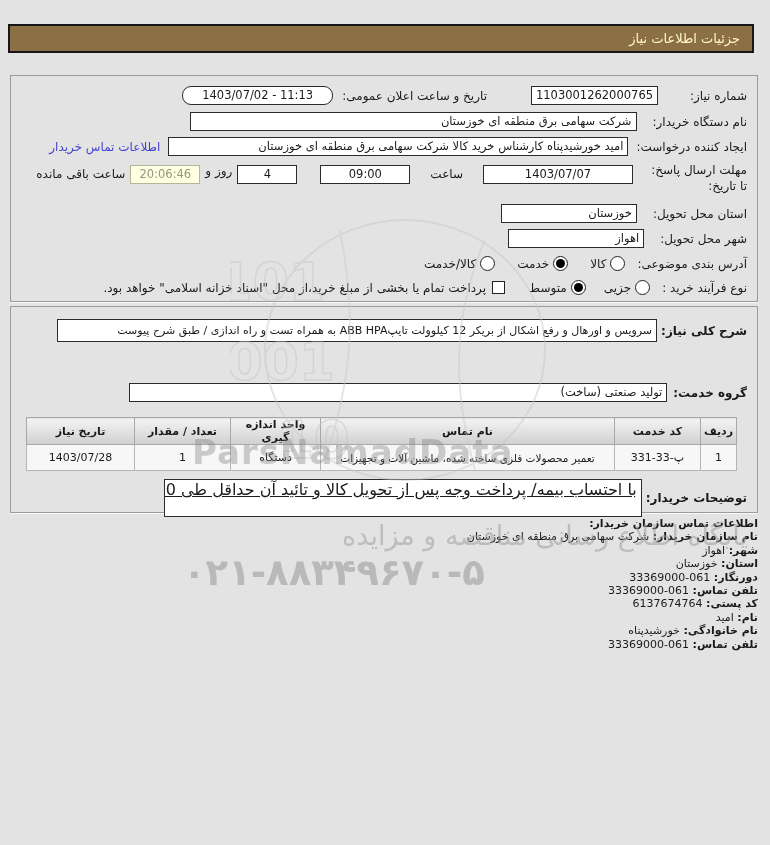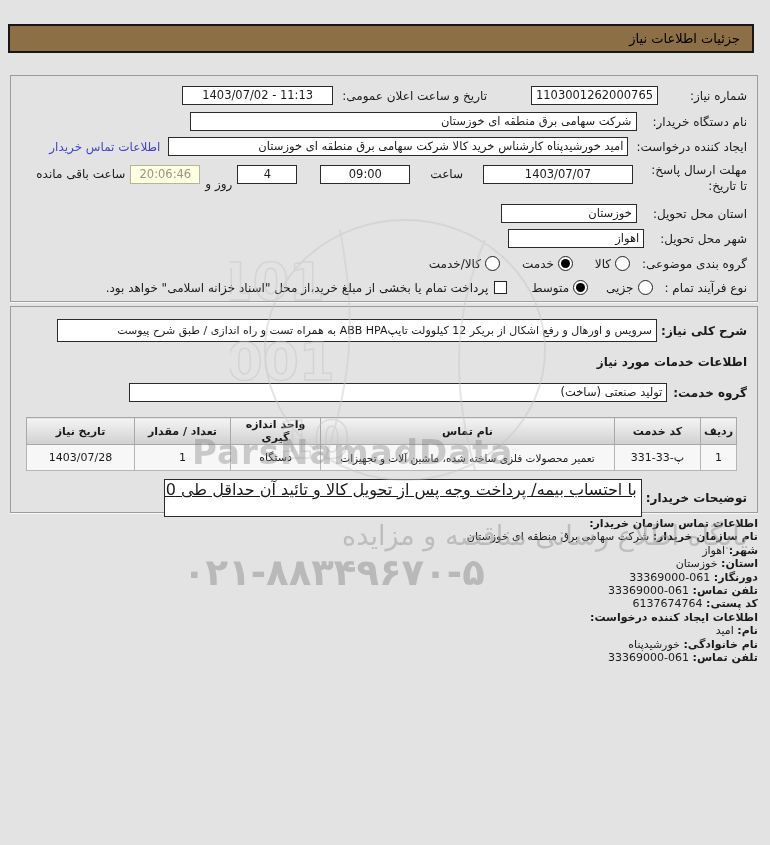--- a/index.html
+++ b/index.html
@@ -10,21 +10,21 @@
     font-size:12px;color:#1a1a1a;
     direction:rtl;position:relative;overflow:hidden;
   }
   .ltr{direction:ltr;unicode-bidi:embed;}
   .b{font-weight:bold;}
 
   
   .title-bar{
     position:absolute;top:24px;left:8px;width:746px;height:29px;
     background:#8c6f45;border:2px solid #161616;box-sizing:border-box;
-    color:#000000;display:flex;align-items:center;
+    color:#fef9c3;display:flex;align-items:center;
     padding-right:12px;font-size:13px;
   }
 
   
   .gbox{
     position:absolute;left:10px;width:748px;box-sizing:border-box;
     border:1px solid #9b9b9b;box-shadow:0 1px 0 #f8f8f8;
   }
   #box-general{top:75px;height:227px;}
   #box-services{top:306px;height:207px;}
@@ -99,86 +99,83 @@
 <div class="title-bar">
   <span>جزئیات اطلاعات نیاز</span>
 </div>
 
 <div class="gbox" id="box-general">
 
   <div class="row" style="top:10px;">
     <span style="margin-left:32px;">شماره نیاز:</span>
     <span class="field center ltr" style="width:127px;margin-left:44px;">1103001262000765</span>
     <span style="margin-left:9px;">تاریخ و ساعت اعلان عمومی:</span>
-    <span class="field center ltr" style="width:151px;">1403/07/02 - 11:13</span>
+    <span class="field center ltr" style="width:151px;border-radius:9px;">1403/07/02 - 11:13</span>
   </div>
 
   <div class="row" style="top:36px;">
     <span style="margin-left:16px;">نام دستگاه خریدار:</span>
     <span class="field rval" style="width:447px;">شرکت سهامی برق منطقه ای خوزستان</span>
   </div>
 
   <div class="row" style="top:61px;">
     <span style="margin-left:8px;">ایجاد کننده درخواست:</span>
     <span class="field rval" style="width:460px;margin-left:8px;">امید خورشیدپناه کارشناس خرید کالا شرکت سهامی برق منطقه ای خوزستان</span>
     <span class="link">اطلاعات تماس خریدار</span>
   </div>
 
   <div class="row" style="top:86px;align-items:flex-start;">
     <span style="width:106px;margin-left:8px;line-height:16px;">مهلت ارسال پاسخ: تا تاریخ:</span>
     <span class="field center ltr" style="width:150px;margin-left:20px;margin-top:3px;">1403/07/07</span>
     <span style="margin-left:20px;margin-top:5px;font-family:Liberation Serif, serif;">ساعت</span>
     <span class="field center ltr" style="width:90px;margin-left:23px;margin-top:3px;">09:00</span>
     <span class="field center ltr" style="width:60px;margin-left:5px;margin-top:3px;">4</span>
-    <span style="margin-left:5px;margin-top:15px;">روز و</span>
+    <span style="margin-left:5px;margin-top:2px;">روز و</span>
     <span class="countdown ltr" style="width:70px;margin-left:5px;margin-top:3px;">20:06:46</span>
     <span style="margin-top:5px;">ساعت باقی مانده</span>
   </div>
 
   <div class="row" style="top:128px;">
     <span style="margin-left:16px;">استان محل تحویل:</span>
     <span class="field rval" style="width:136px;">خوزستان</span>
   </div>
 
   <div class="row" style="top:153px;">
     <span style="margin-left:16px;">شهر محل تحویل:</span>
     <span class="field rval" style="width:136px;">اهواز</span>
   </div>
 
   <div class="row" style="top:180px;">
-    <span style="margin-left:12px;">گروه بندی موضوعی:</span>
+    <span style="margin-left:12px;">آدرس بندی موضوعی:</span>
     <span class="radio" style="margin-left:4px;" data-selected="false"></span>
     <span style="margin-left:22px;">کالا</span>
     <span class="radio" style="margin-left:4px;" data-selected="true"></span>
     <span style="margin-left:22px;">خدمت</span>
     <span class="radio" style="margin-left:4px;" data-selected="false"></span>
     <span>کالا/خدمت</span>
   </div>
 
   <div class="row" style="top:204px;">
-    <span style="margin-left:12px;">نوع فرآیند تمام :</span>
+    <span style="margin-left:12px;">نوع فرآیند خرید :</span>
     <span class="radio" style="margin-left:4px;" data-selected="false"></span>
     <span style="margin-left:18px;">جزیی</span>
     <span class="radio" style="margin-left:4px;" data-selected="true"></span>
     <span style="margin-left:24px;">متوسط</span>
     <span class="checkbox" style="margin-left:6px;"></span>
     <span>پرداخت تمام یا بخشی از مبلغ خرید،از محل "اسناد خزانه اسلامی" خواهد بود.</span>
   </div>
 </div>
 
 <div class="gbox" id="box-services">
 
   <div class="row" style="top:12px;">
     <span class="b" style="margin-left:4px;">شرح کلی نیاز:</span>
     <span class="field rval" style="width:600px;height:23px;line-height:21px;font-size:11px;">سرویس و اورهال و رفع اشکال از بریکر 12 کیلوولت تایپABB HPA به همراه تست و راه اندازی / طبق شرح پیوست</span>
   </div>
 
-  <div class="row" style="top:48px;">
-    <span class="b">اطلاعات خدمات مورد نیاز</span>
-  </div>
 
   <div class="row" style="top:76px;">
     <span class="b" style="margin-left:6px;">گروه خدمت:</span>
     <span class="field rval" style="width:538px;">تولید صنعتی (ساخت)</span>
   </div>
 
   <div class="tbl-wrap">
     <table>
       <colgroup>
         <col style="width:36px">
@@ -218,21 +215,20 @@
 </div>
 
 <div id="contact">
   <div class="b">اطلاعات تماس سازمان خریدار:</div>
   <div><span class="b">نام سازمان خریدار:</span> <span>شرکت سهامی برق منطقه ای خوزستان</span></div>
   <div><span class="b">شهر:</span> <span>اهواز</span></div>
   <div><span class="b">استان:</span> <span>خوزستان</span></div>
   <div><span class="b">دورنگار:</span> <span class="ltr">33369000-061</span></div>
   <div><span class="b">تلفن تماس:</span> <span class="ltr">33369000-061</span></div>
   <div><span class="b">کد پستی:</span> <span class="ltr">6137674764</span></div>
-  <div class="b">اطلاعات ایجاد کننده درخواست:</div>
   <div><span class="b">نام:</span> <span>امید</span></div>
   <div><span class="b">نام خانوادگی:</span> <span>خورشیدپناه</span></div>
   <div><span class="b">تلفن تماس:</span> <span class="ltr">33369000-061</span></div>
 </div>
 
 <div id="wm">
   <svg class="wm-svg" width="340" height="330" viewBox="0 0 340 330">
     <ellipse cx="175" cy="160" rx="140" ry="130" fill="none" stroke="#c6c6c6" stroke-width="2"></ellipse>
     <path d="M95 270 C 125 180, 125 120, 110 40" fill="none" stroke="#c9c9c9" stroke-width="2"></path>
     <path d="M245 280 C 220 190, 225 120, 255 50" fill="none" stroke="#c9c9c9" stroke-width="2"></path>

